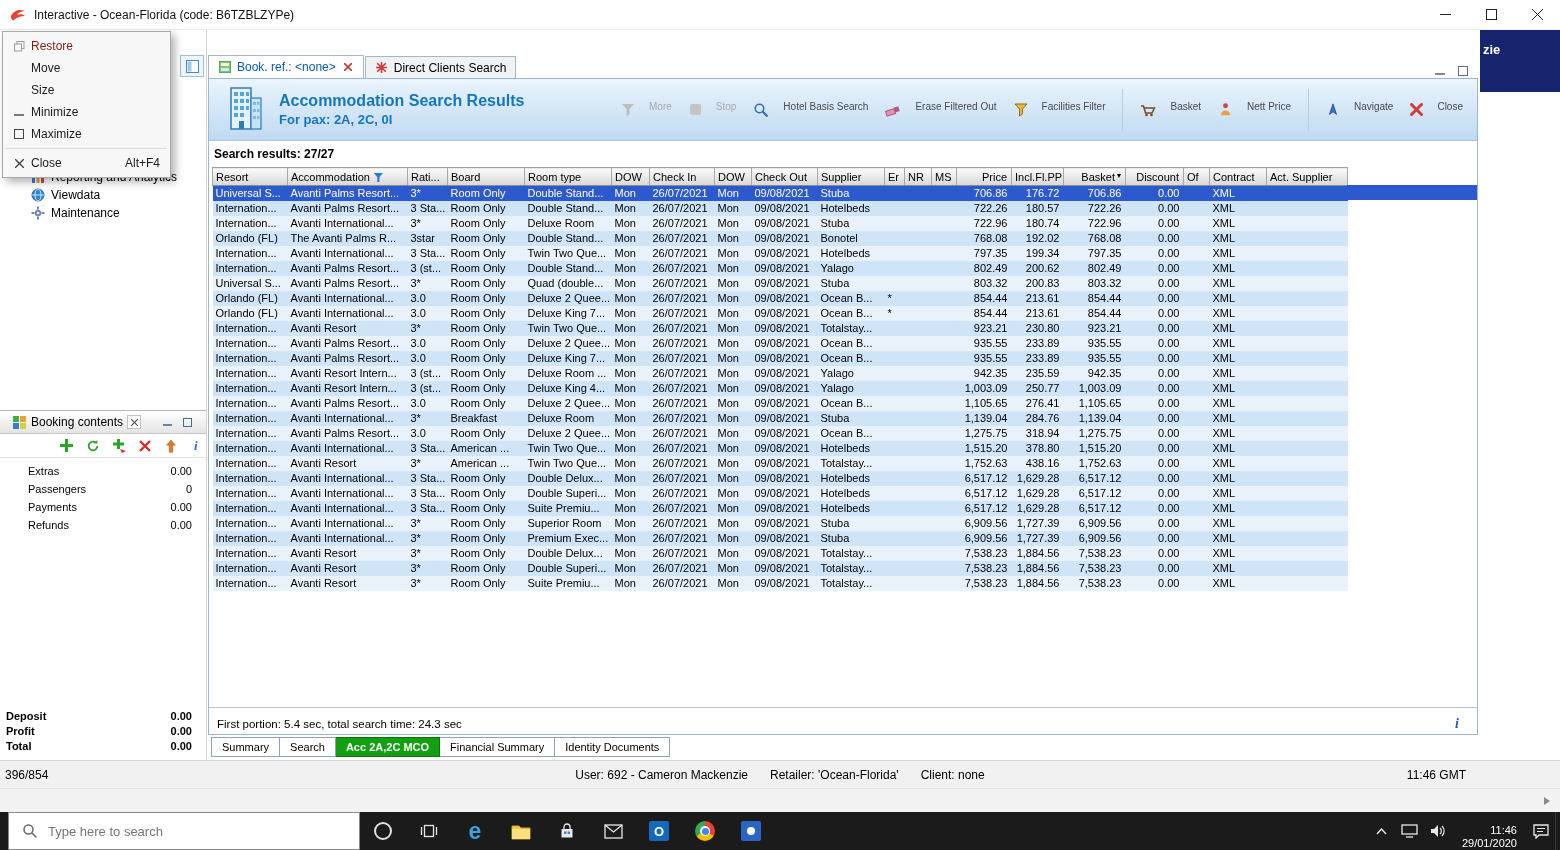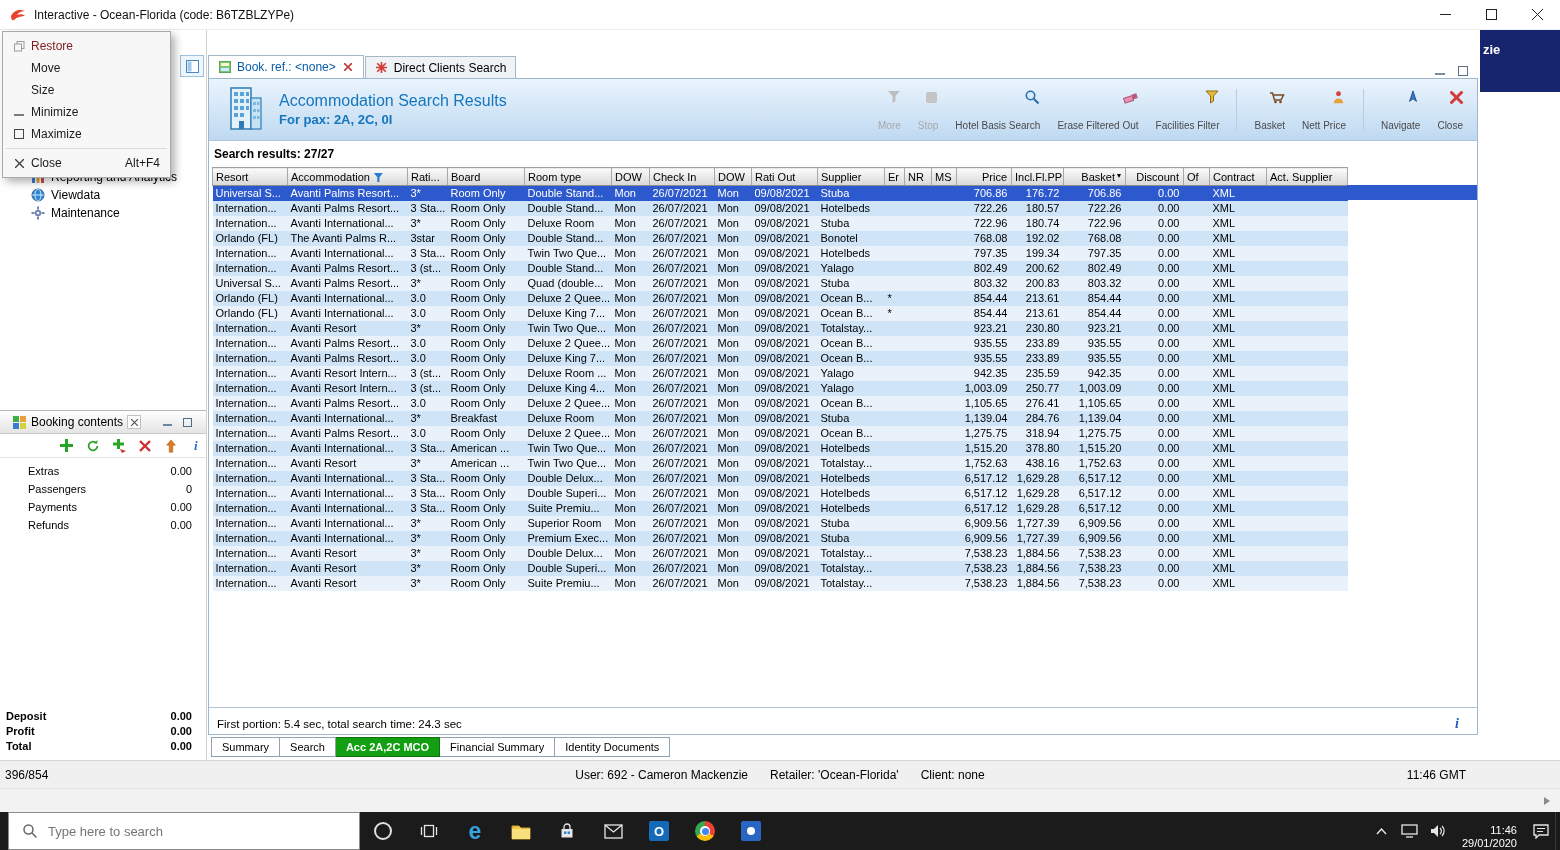--- a/index.html
+++ b/index.html
@@ -57,24 +57,24 @@
   .tab{height:22px;display:flex;align-items:center;gap:6px;padding:0 9px;border:1px solid #a6b7c6;border-bottom:none;background:#f0f3f6;font-size:12px;white-space:nowrap;margin-right:1px}
   .tab.active{background:#fff;color:#0a5ca8;height:23px}
   .tab-icon{width:13px;height:13px;display:flex;align-items:center;justify-content:center}
   .tab-close{width:12px;height:12px;display:flex;align-items:center;justify-content:center}
   .strip-btns{margin-left:auto;display:flex;gap:8px;align-items:center;padding-right:8px}
   .strip-btn{width:15px;height:14px;display:flex;align-items:center;justify-content:center}
 
   .frame{position:absolute;top:48px;left:0;width:1270px;height:657px;border:1px solid #9fb6ce;background:#fff}
   .rheader{position:absolute;top:0;left:0;right:0;height:62px;background:linear-gradient(#eaf4fd,#bfd9f1);border-bottom:1px solid #a9c6de;display:flex;align-items:center}
   .bld{margin:0 14px 0 16px}
-  .rh-title{font-size:16px;font-weight:normal;color:#1576be}
+  .rh-title{font-size:16px;font-weight:bold;color:#1576be}
   .rh-sub{font-size:13px;font-weight:bold;color:#1576be;margin-top:2px}
   .rtoolbar{margin-left:auto;display:flex;align-items:center;gap:17px;padding-right:14px}
-  .tbtn{display:flex;flex-direction:column;align-items:flex-end;gap:14px}
+  .tbtn{display:flex;align-items:flex-start;gap:14px}
   .tbtn .ic{height:18px;display:flex;align-items:center;justify-content:center}
   .tbtn .lb{font-size:10px;color:#4a4a4a;white-space:nowrap}
   .tbtn.disabled .lb{color:#a8a8a8}
   .tsep{width:1px;height:42px;background:#b7cde0}
 
   .searchline{position:absolute;top:62px;left:0;right:0;height:26px;display:flex;align-items:center;padding-left:5px;font-size:12px;font-weight:bold;background:#fff}
 
   table.grid{position:absolute;top:88px;left:3px;width:1135px;border-collapse:collapse;table-layout:fixed}
   table.grid th{height:18px;font-size:11px;font-weight:normal;text-align:left;padding:0 3px;background:linear-gradient(#fbfbfb,#d8d8d8);border-top:1px solid #9e9e9e;border-bottom:1px solid #8d8d8d;border-right:1px solid #a8a8a8;white-space:nowrap;overflow:hidden}
   table.grid th:first-child{border-left:1px solid #a8a8a8}
@@ -477,21 +477,21 @@
           <thead>
             <tr>
               <th><span>Resort</span></th>
               <th><span>Accommodation</span><span class="funnel"></span></th>
               <th><span>Rati...</span></th>
               <th><span>Board</span></th>
               <th><span>Room type</span></th>
               <th><span>DOW</span></th>
               <th><span>Check In</span></th>
               <th><span>DOW</span></th>
-              <th><span>Rati Out</span></th>
+              <th><span>Check Out</span></th>
               <th><span>Supplier</span></th>
               <th><span>Er</span></th>
               <th><span>NR</span></th>
               <th><span>MS</span></th>
               <th class="num"><span>Price</span></th>
               <th class="num"><span>Incl.Fl.PP</span></th>
               <th class="num"><span>Basket</span><span class="mark">▾</span></th>
               <th class="num"><span>Discount</span></th>
               <th><span>Of</span></th>
               <th><span>Contract</span></th>

